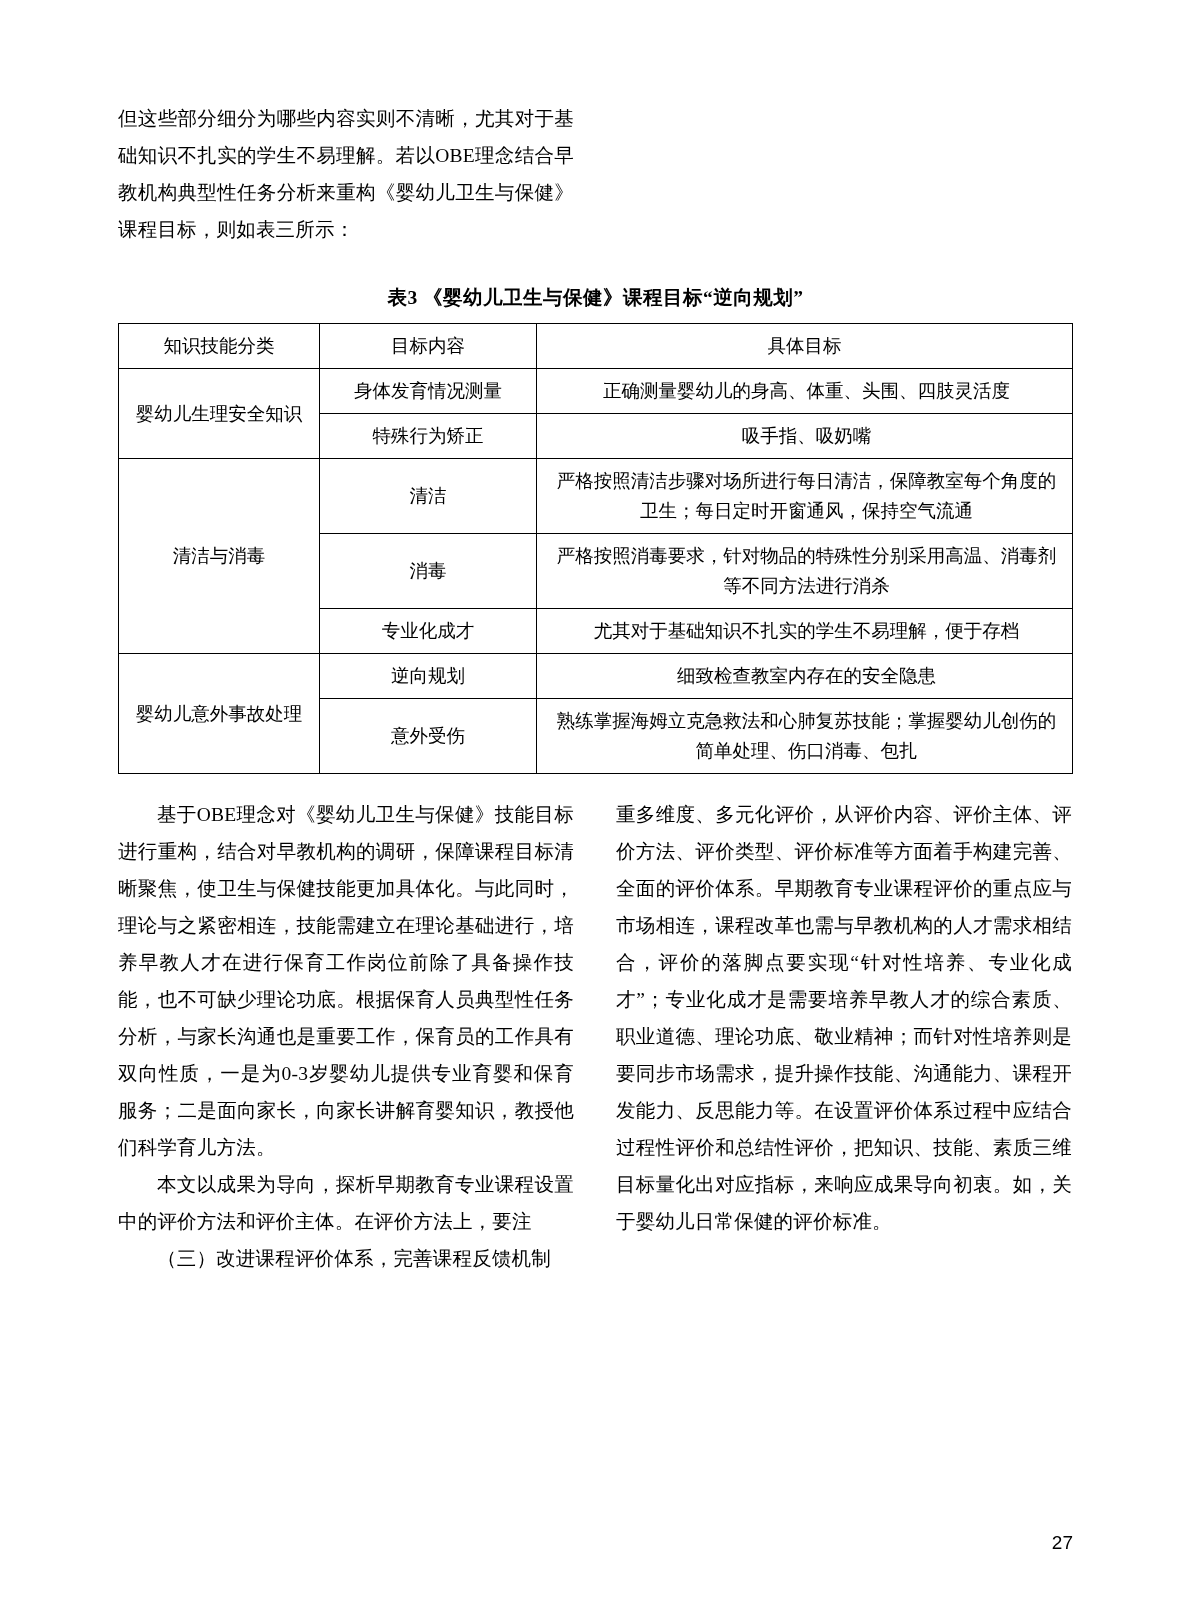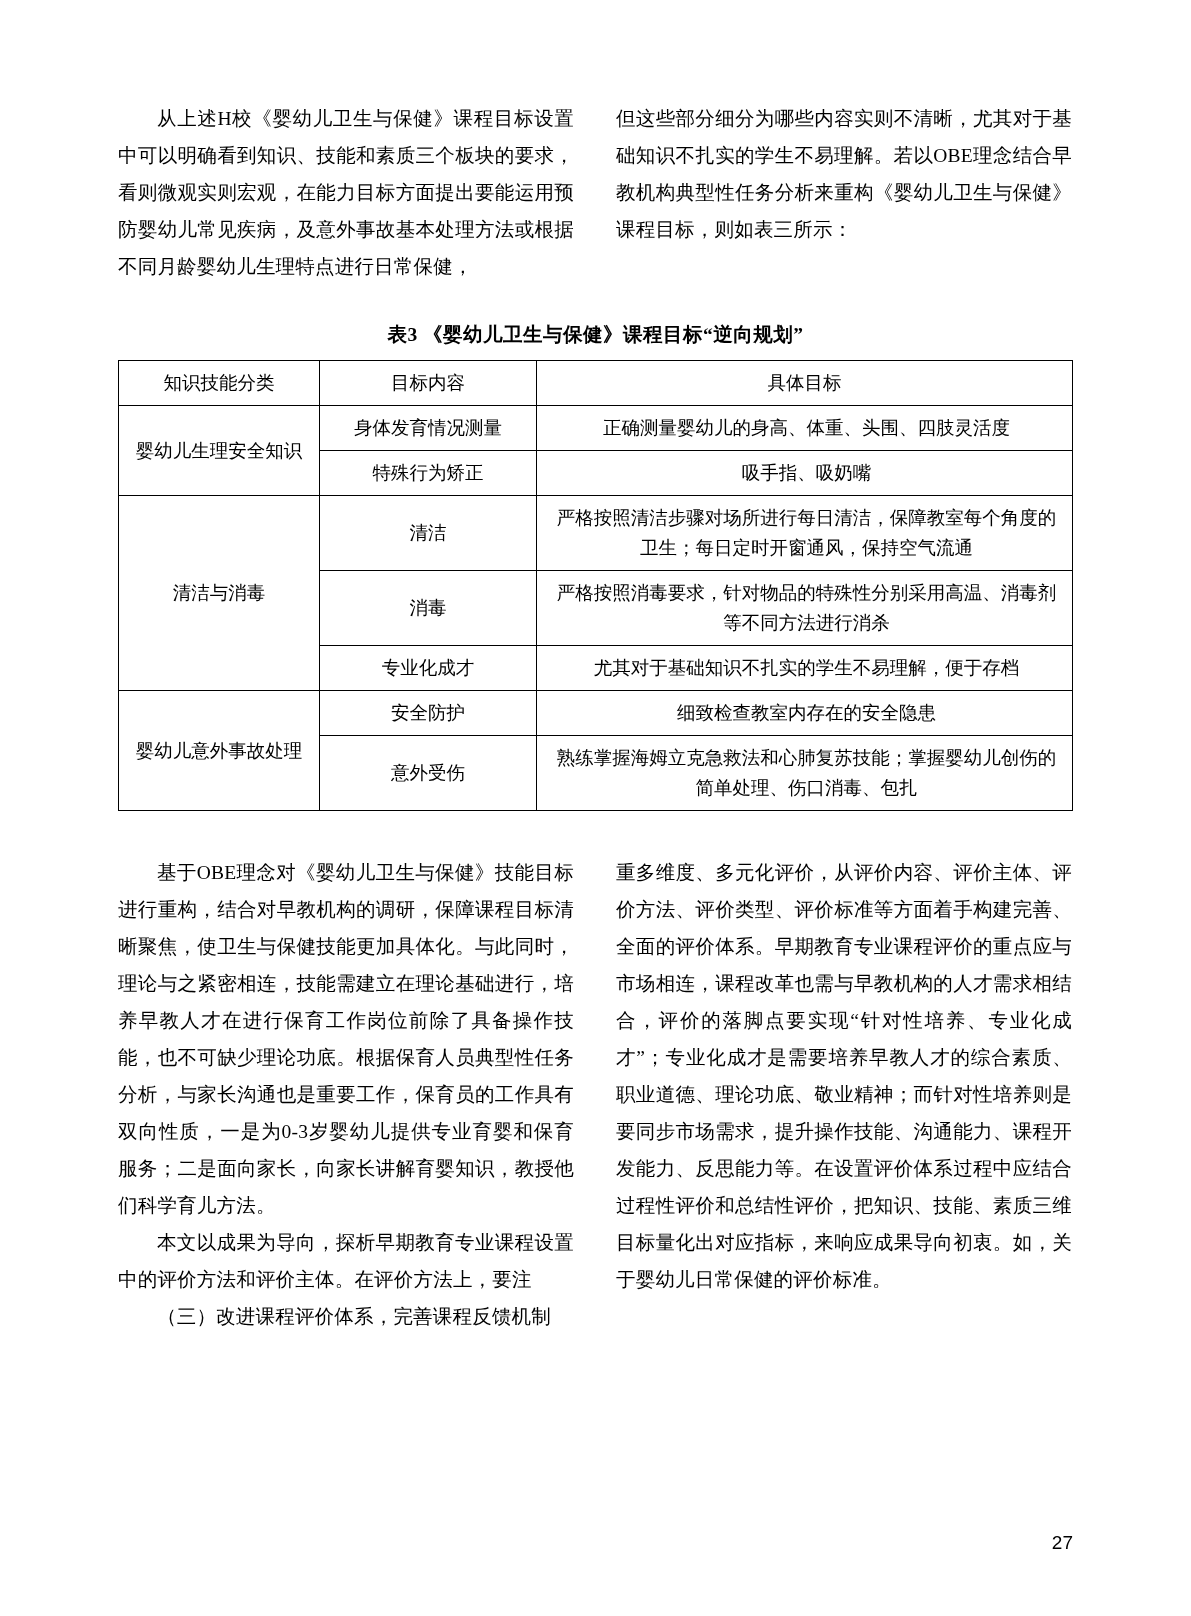--- a/index.html
+++ b/index.html
@@ -66,40 +66,37 @@
   table.tbl td.c { text-align: center; }
   table.tbl td.l { text-align: center; padding-left: 14px; }
   table.tbl td.hdr { text-align: center; }
   .w1 { width: 180px; margin-top: 44px; }
   .w2 { width: 196px; }
 
   .body-cols {
     display: flex;
     gap: 42px;
     width: 100%;
-    margin-top: 43px;
+    margin-top: 22px;
   }
 
   .page-number {
     position: absolute;
     right: 118px;
     bottom: 62px;
     font-size: 19px;
     font-family: Liberation Sans, sans-serif;
   }
 </style>
 </head>
 <body>
 
 <div class="page">
 
   <div class="cols">
-    <div class="col">
-      <p class="indent">从上述H校《婴幼儿卫生与保健》课程目标设置中可以明确看到知识、技能和素质三个板块的要求，看则微观实则宏观，在能力目标方面提出要能运用预防婴幼儿常见疾病，及意外事故基本处理方法或根据不同月龄婴幼儿生理特点进行日常保健，</p>
-    </div>
     <div class="col">
       <p>但这些部分细分为哪些内容实则不清晰，尤其对于基础知识不扎实的学生不易理解。若以OBE理念结合早教机构典型性任务分析来重构《婴幼儿卫生与保健》课程目标，则如表三所示：</p>
     </div>
   </div>
 
   <div class="table-title">表3 《婴幼儿卫生与保健》课程目标“逆向规划”</div>
 
   <table class="tbl">
     <tbody>
         <tr>
@@ -127,21 +124,21 @@
       <td class="c w2">消毒</td>
       <td class="l">严格按照消毒要求，针对物品的特殊性分别采用高温、消毒剂等不同方法进行消杀</td>
     </tr>
     <tr>
       <td class="c w2">专业化成才</td>
       <td class="l">尤其对于基础知识不扎实的学生不易理解，便于存档</td>
     </tr>
 
     <tr>
       <td class="c w1" rowspan="2">婴幼儿意外事故处理</td>
-      <td class="c w2">安全防护</td>
+      <td class="c w2">逆向规划</td>
       <td class="l">细致检查教室内存在的安全隐患</td>
     </tr>
     <tr>
       <td class="c w2">意外受伤</td>
       <td class="l">熟练掌握海姆立克急救法和心肺复苏技能；掌握婴幼儿创伤的简单处理、伤口消毒、包扎</td>
     </tr>
   </tbody>
     </table>
 
   <div class="body-cols">

